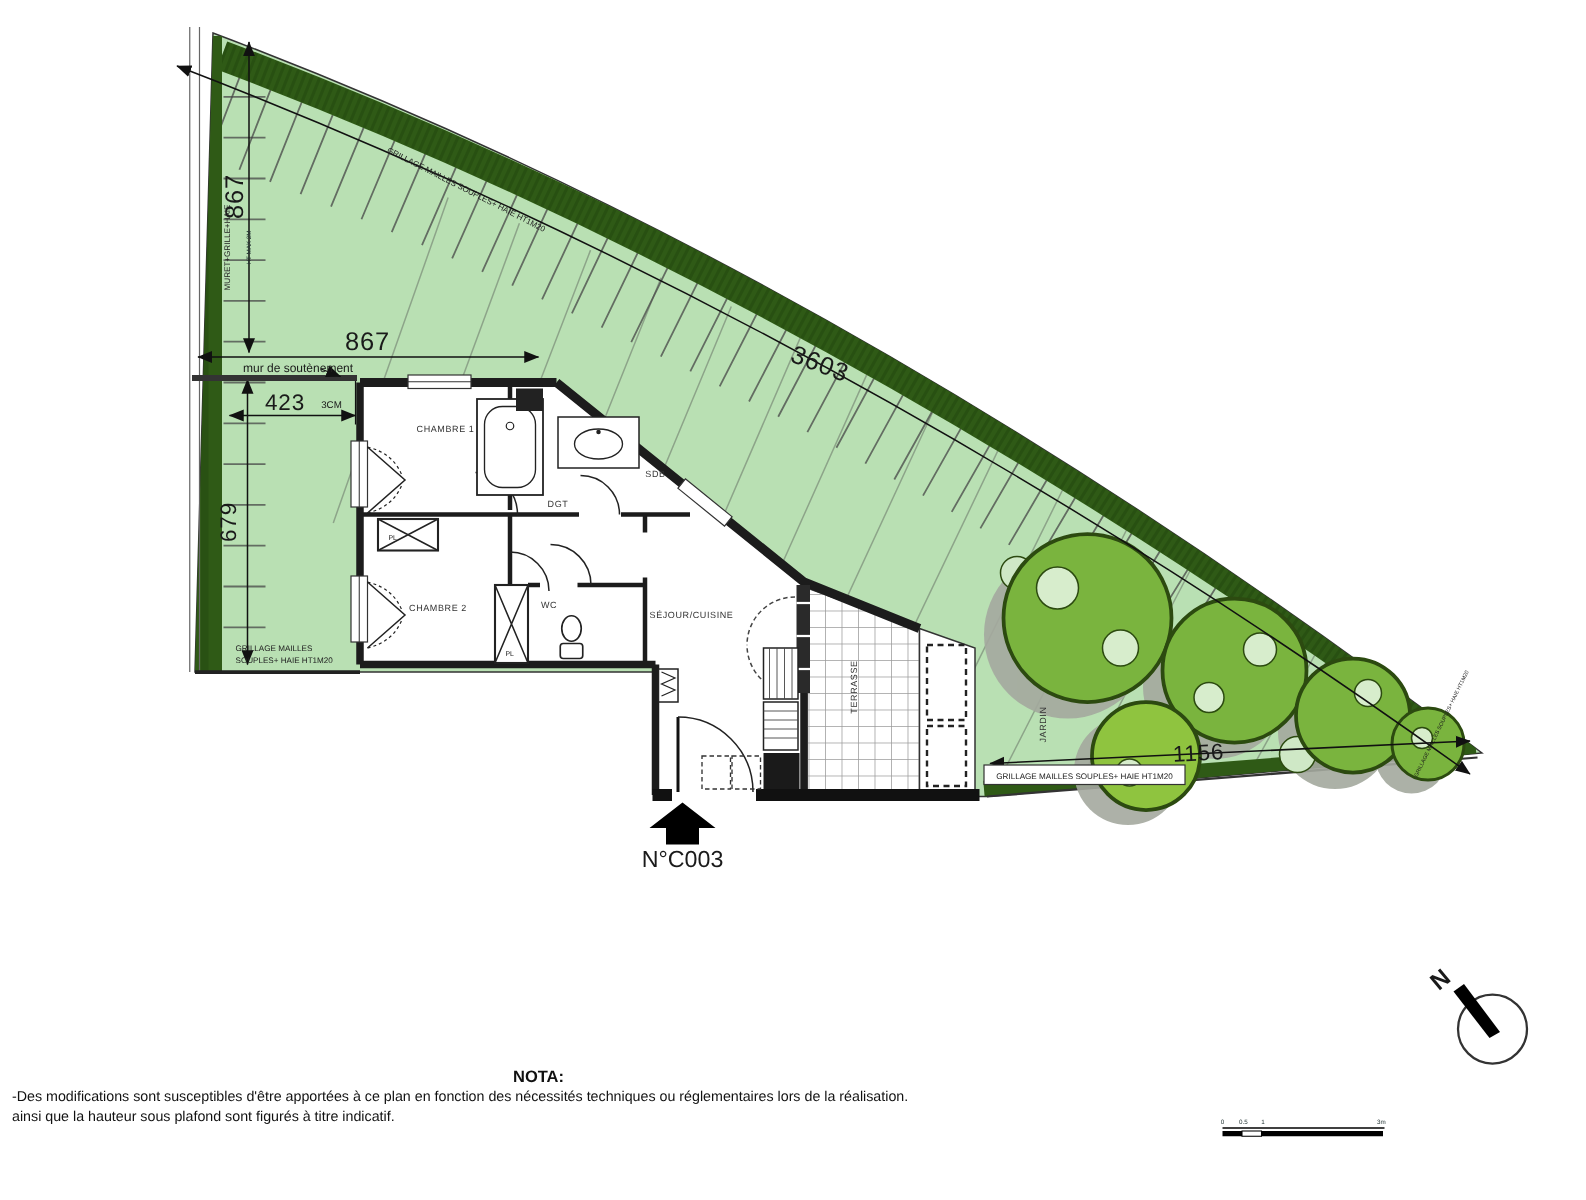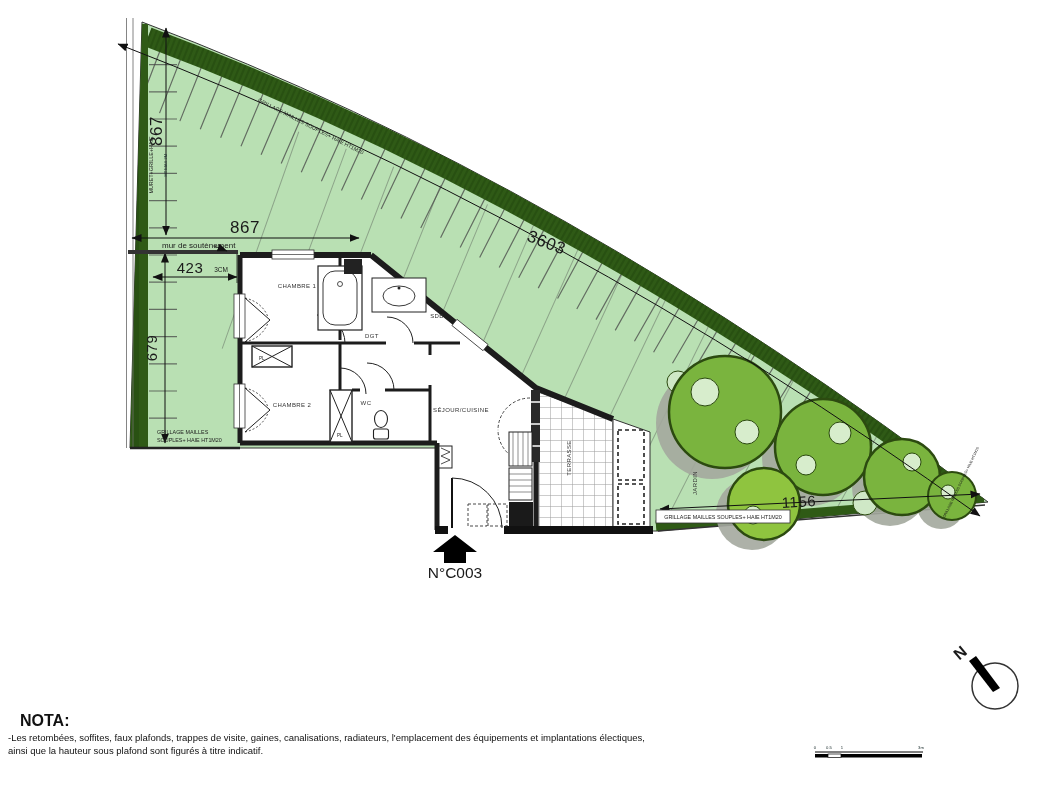--- a/index.html
+++ b/index.html
@@ -6,21 +6,21 @@
   #stage{position:relative;width:1057px;height:800px;background:#fff;overflow:hidden;
          font-family:"Liberation Sans","DejaVu Sans",sans-serif;}
   #plan-svg{position:absolute;left:0;top:0;}
   svg text{fill:#1a1a1a;font-family:"Liberation Sans","DejaVu Sans",sans-serif;}
   .dim{font-size:15px;letter-spacing:.5px;}
   .dim-big{font-size:17px;letter-spacing:.5px;}
   .room{font-size:6px;letter-spacing:.4px;fill:#333;}
   .tiny{font-size:5.4px;fill:#222;}
   .micro{font-size:4.2px;fill:#233;}
   #nota{position:absolute;left:8px;top:712px;width:690px;color:#111;}
-  #nota h4{margin:0 0 2px 12px;font-size:16px;}
+  #nota h4{margin:0 0 2px 12px;font-size:11px;text-align:center;}
   #nota p{margin:0;font-size:9.5px;line-height:1.36;}
 </style>
 </head>
 <body>
 
 <div id="stage">
 <svg id="plan-svg" width="1057" height="800" viewBox="0 0 1057 800">
   <defs>
     <marker id="arr" markerWidth="11" markerHeight="10" refX="9.5" refY="5" orient="auto-start-reverse" markerUnits="userSpaceOnUse">
       <path d="M0,1 L10,5 L0,9 Z" fill="#111"></path>
@@ -252,16 +252,16 @@
     <text x="337" y="437" font-size="4.6" fill="#333">PL</text>
     <text x="571" y="462" class="room" text-anchor="middle" transform="rotate(-90 569 460)">TERRASSE</text>
     <text x="697" y="487" class="room" text-anchor="middle" transform="rotate(-90 695 485)">JARDIN</text>
 
     <text x="455" y="578" font-size="15.5" text-anchor="middle" fill="#111">N°C003</text>
   </g>
 </svg>
 
   <div id="nota">
     <h4>NOTA:</h4>
-    <p>-Les retombées, soffites, faux plafonds, trappes de visite, gaines, canalisations, radiateurs, l'emplacement des équipements et implantations électiques,</p>
+    <p>-Des modifications sont susceptibles d'être apportées à ce plan en fonction des nécessités techniques ou réglementaires lors de la réalisation.</p>
     <p>ainsi que la hauteur sous plafond sont figurés à titre indicatif.</p>
   </div>
 </div>
 
 </body></html>

